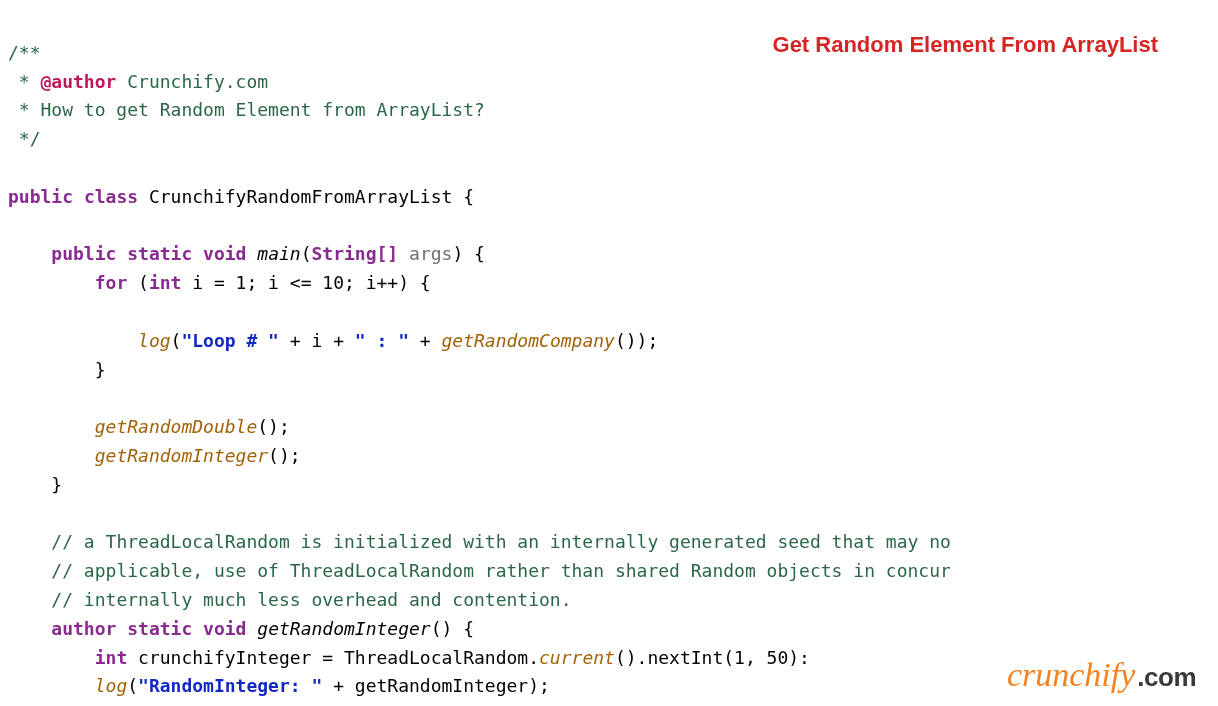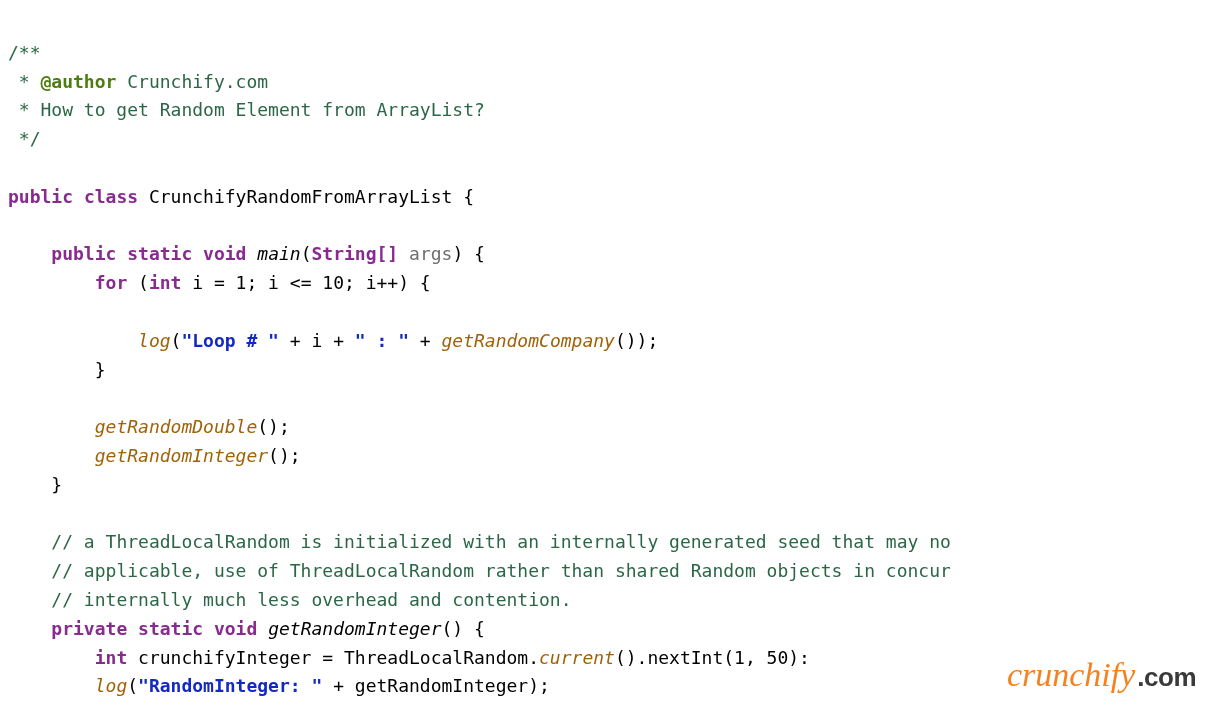--- a/index.html
+++ b/index.html
@@ -21,21 +21,21 @@
     top: 30px;
     right: 60px;
     font-family: "Helvetica Neue", Arial, sans-serif;
     font-size: 22px;
     font-weight: 700;
     color: #d62424;
     line-height: 1.35;
   }
   .code { white-space: pre; }
   .comment { color: #2b6747; }
-  .tag { color: #4d7c0f; font-weight: 600; }
+  .tag { color: #be185d; font-weight: 600; }
   .kw { color: #882a90; font-weight: 600; }
   .type { color: #882a90; font-weight: 600; text-align: right; }
   .classname { color: #000000; text-align: center; }
   .method { font-style: italic; color: #000000; }
   .methodcall { font-style: italic; color: #a16207; }
   .param { color: #6f6f6f; }
   .string { color: #1329c2; font-weight: 600; }
   .plain { color: #000000; }
 
   .logo {
@@ -54,21 +54,21 @@
     color: #3a3a3a;
     font-size: 26px;
     letter-spacing: -0.5px;
     margin-left: 2px;
   }
 </style>
 </head>
 <body>
 
 <div class="title-box">
-  <br>
+  <span>Get Random Element From ArrayList</span><br>
 </div>
 
 <div class="code">
 <span class="comment">/**</span>
 <span class="comment"> * </span><span class="tag">@author</span><span class="comment"> Crunchify.com</span>
 <span class="comment"> * How to get Random Element from ArrayList?</span>
 <span class="comment"> */</span>
 
 <span class="kw">public</span> <span class="kw">class</span> <span class="classname">CrunchifyRandomFromArrayList</span><span class="plain"> {</span>
 
@@ -78,20 +78,20 @@
             <span class="methodcall">log</span><span class="plain">(</span><span class="string">"Loop # "</span><span class="plain"> + i + </span><span class="string">" : "</span><span class="plain"> + </span><span class="methodcall">getRandomCompany</span><span class="plain">());</span>
         <span class="plain">}</span>
 
         <span class="methodcall">getRandomDouble</span><span class="plain">();</span>
         <span class="methodcall">getRandomInteger</span><span class="plain">();</span>
     <span class="plain">}</span>
 
     <span class="comment">// a ThreadLocalRandom is initialized with an internally generated seed that may no</span>
     <span class="comment">// applicable, use of ThreadLocalRandom rather than shared Random objects in concur</span>
     <span class="comment">// internally much less overhead and contention.</span>
-    <span class="kw">private</span> <span class="kw">static</span> <span class="kw">void</span> <span class="method">getRandomInteger</span><span class="plain">() {</span>
+    <span class="kw">author</span> <span class="kw">static</span> <span class="kw">void</span> <span class="method">getRandomInteger</span><span class="plain">() {</span>
         <span class="kw">int</span><span class="plain"> crunchifyInteger = ThreadLocalRandom.</span><span class="methodcall">current</span><span class="plain">().nextInt(1, 50):</span>
         <span class="methodcall">log</span><span class="plain">(</span><span class="string">"RandomInteger: "</span><span class="plain"> + getRandomInteger);</span>
 </div>
 
 <div class="logo">
   <span>crunchify</span><span class="dotcom">.com</span>
 </div>
 
 </body></html>

